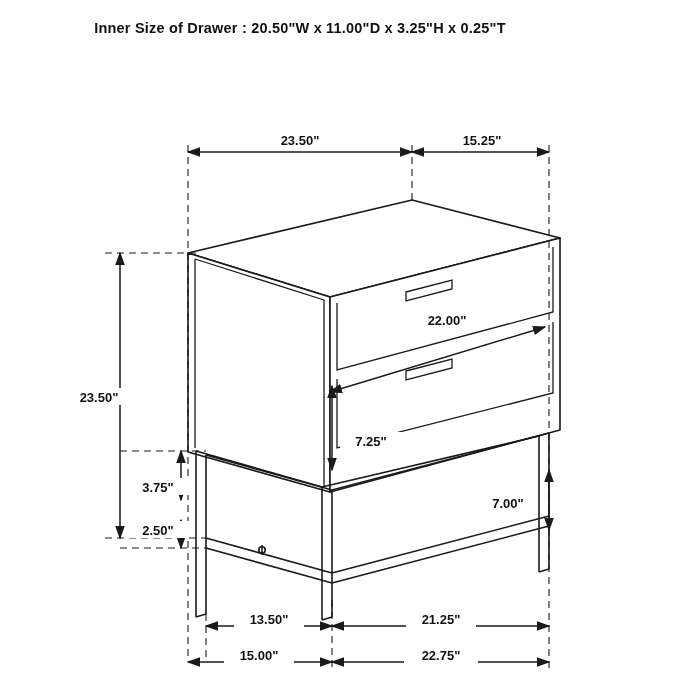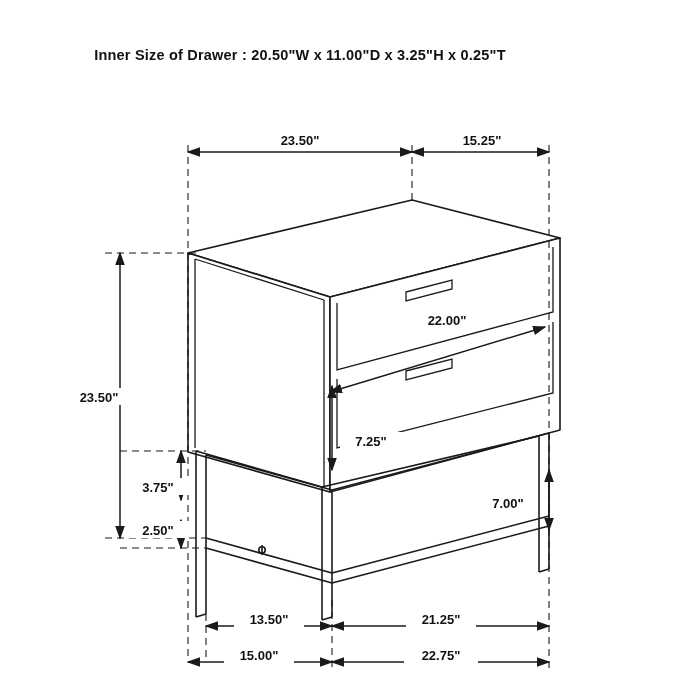--- a/index.html
+++ b/index.html
@@ -23,21 +23,20 @@
   #title {
     position: absolute;
     left: 0;
     top: 20px;
     width: 600px;
     text-align: center;
     font-size: 14.5px;
     font-weight: bold;
     letter-spacing: 0.2px;
     color: #111111;
-    margin-top: 27px;
   }
   svg#drawing {
     position: absolute;
     left: 0;
     top: 0;
   }
   .dimtext {
     font-family: "Liberation Sans", sans-serif;
     font-size: 13px;
     font-weight: bold;

